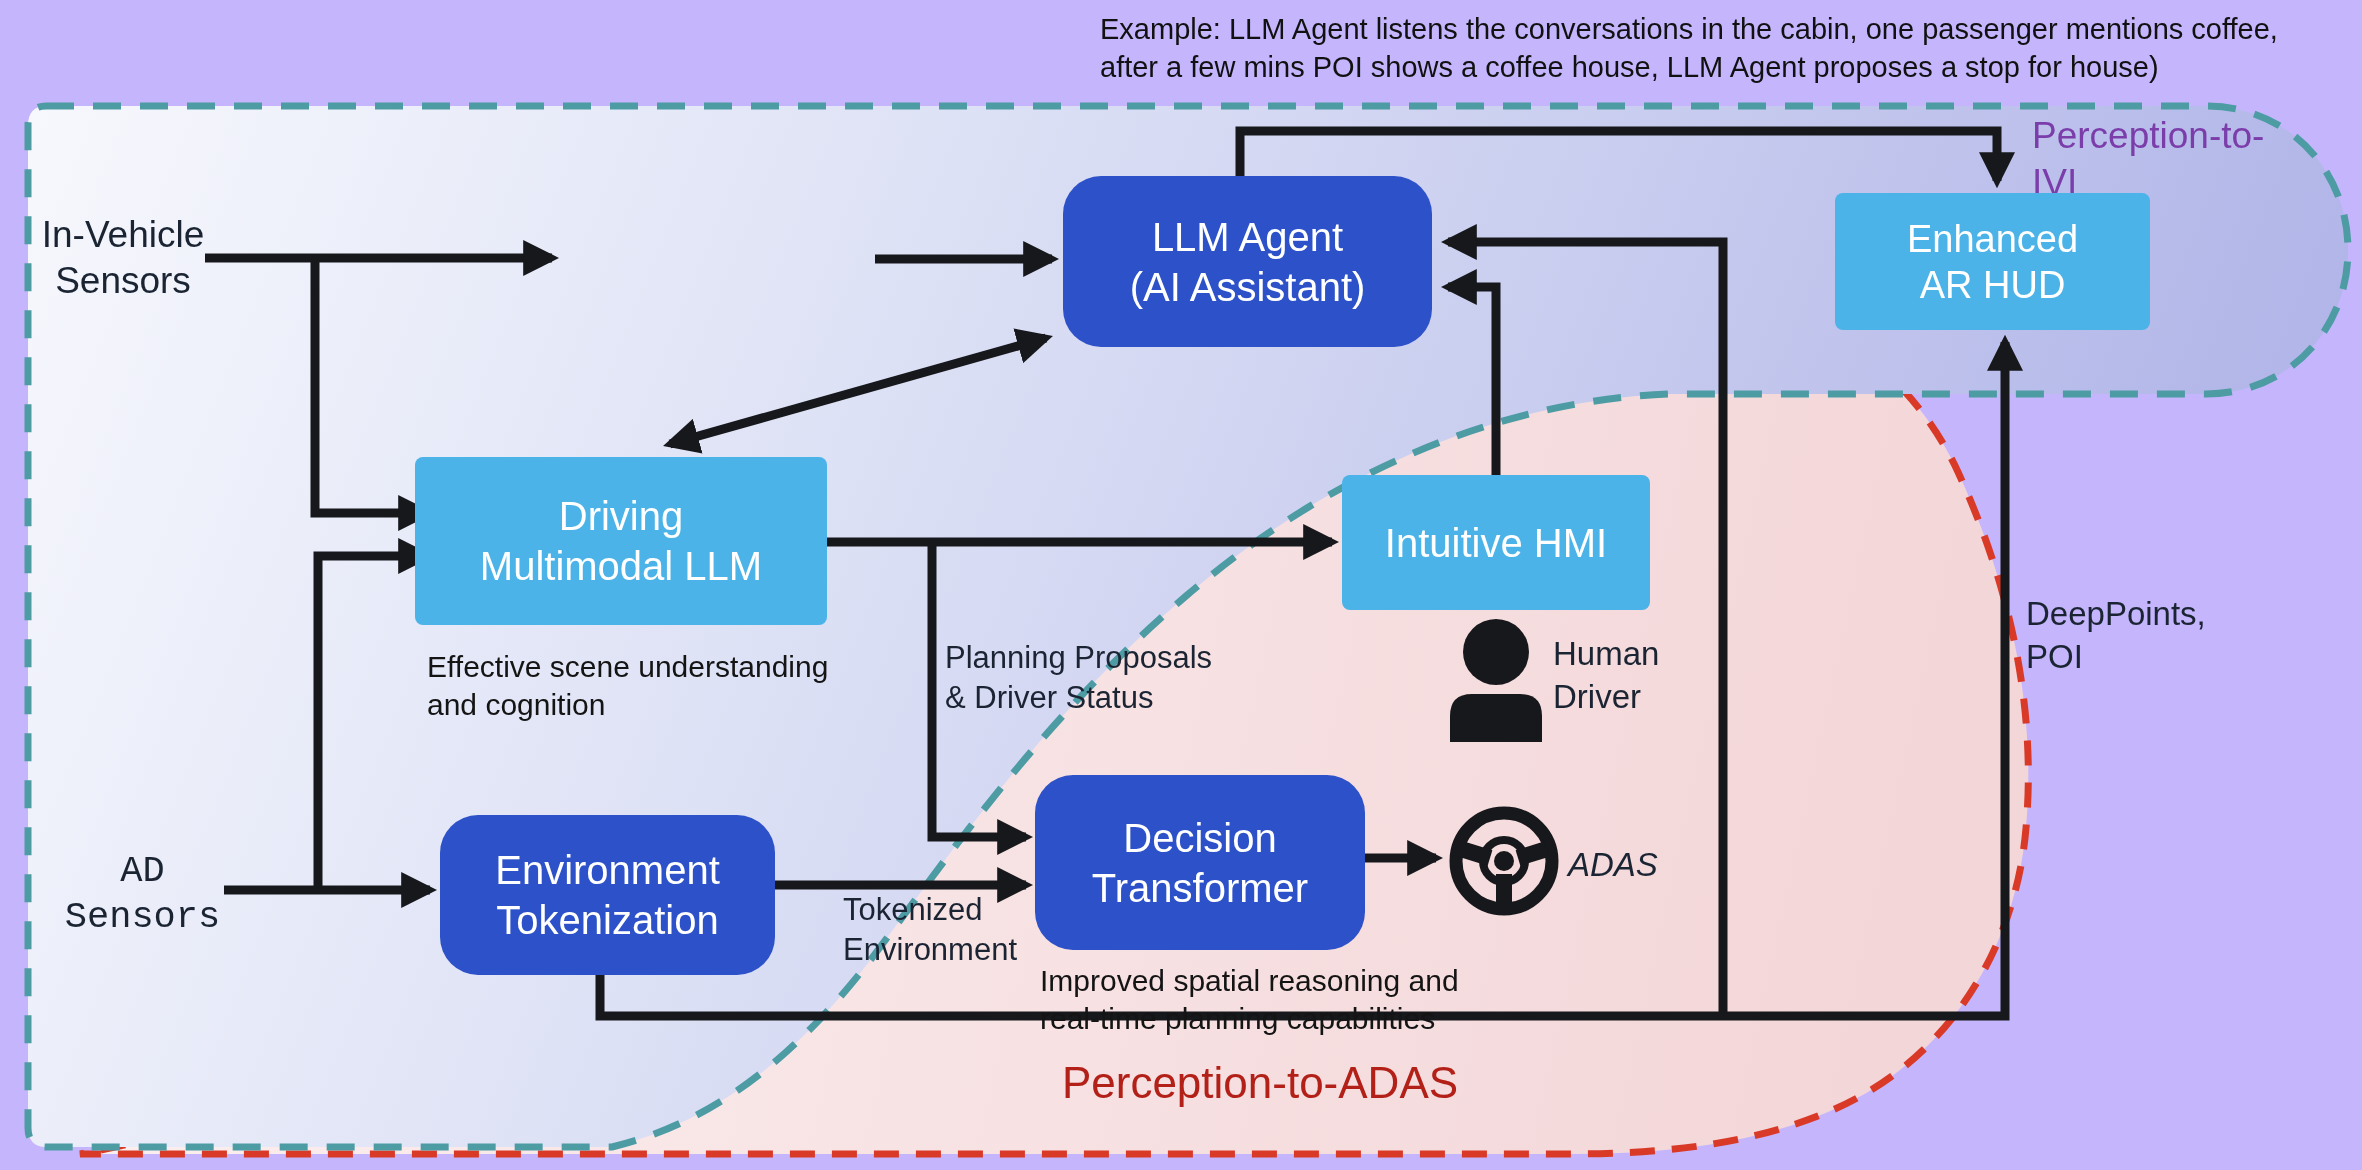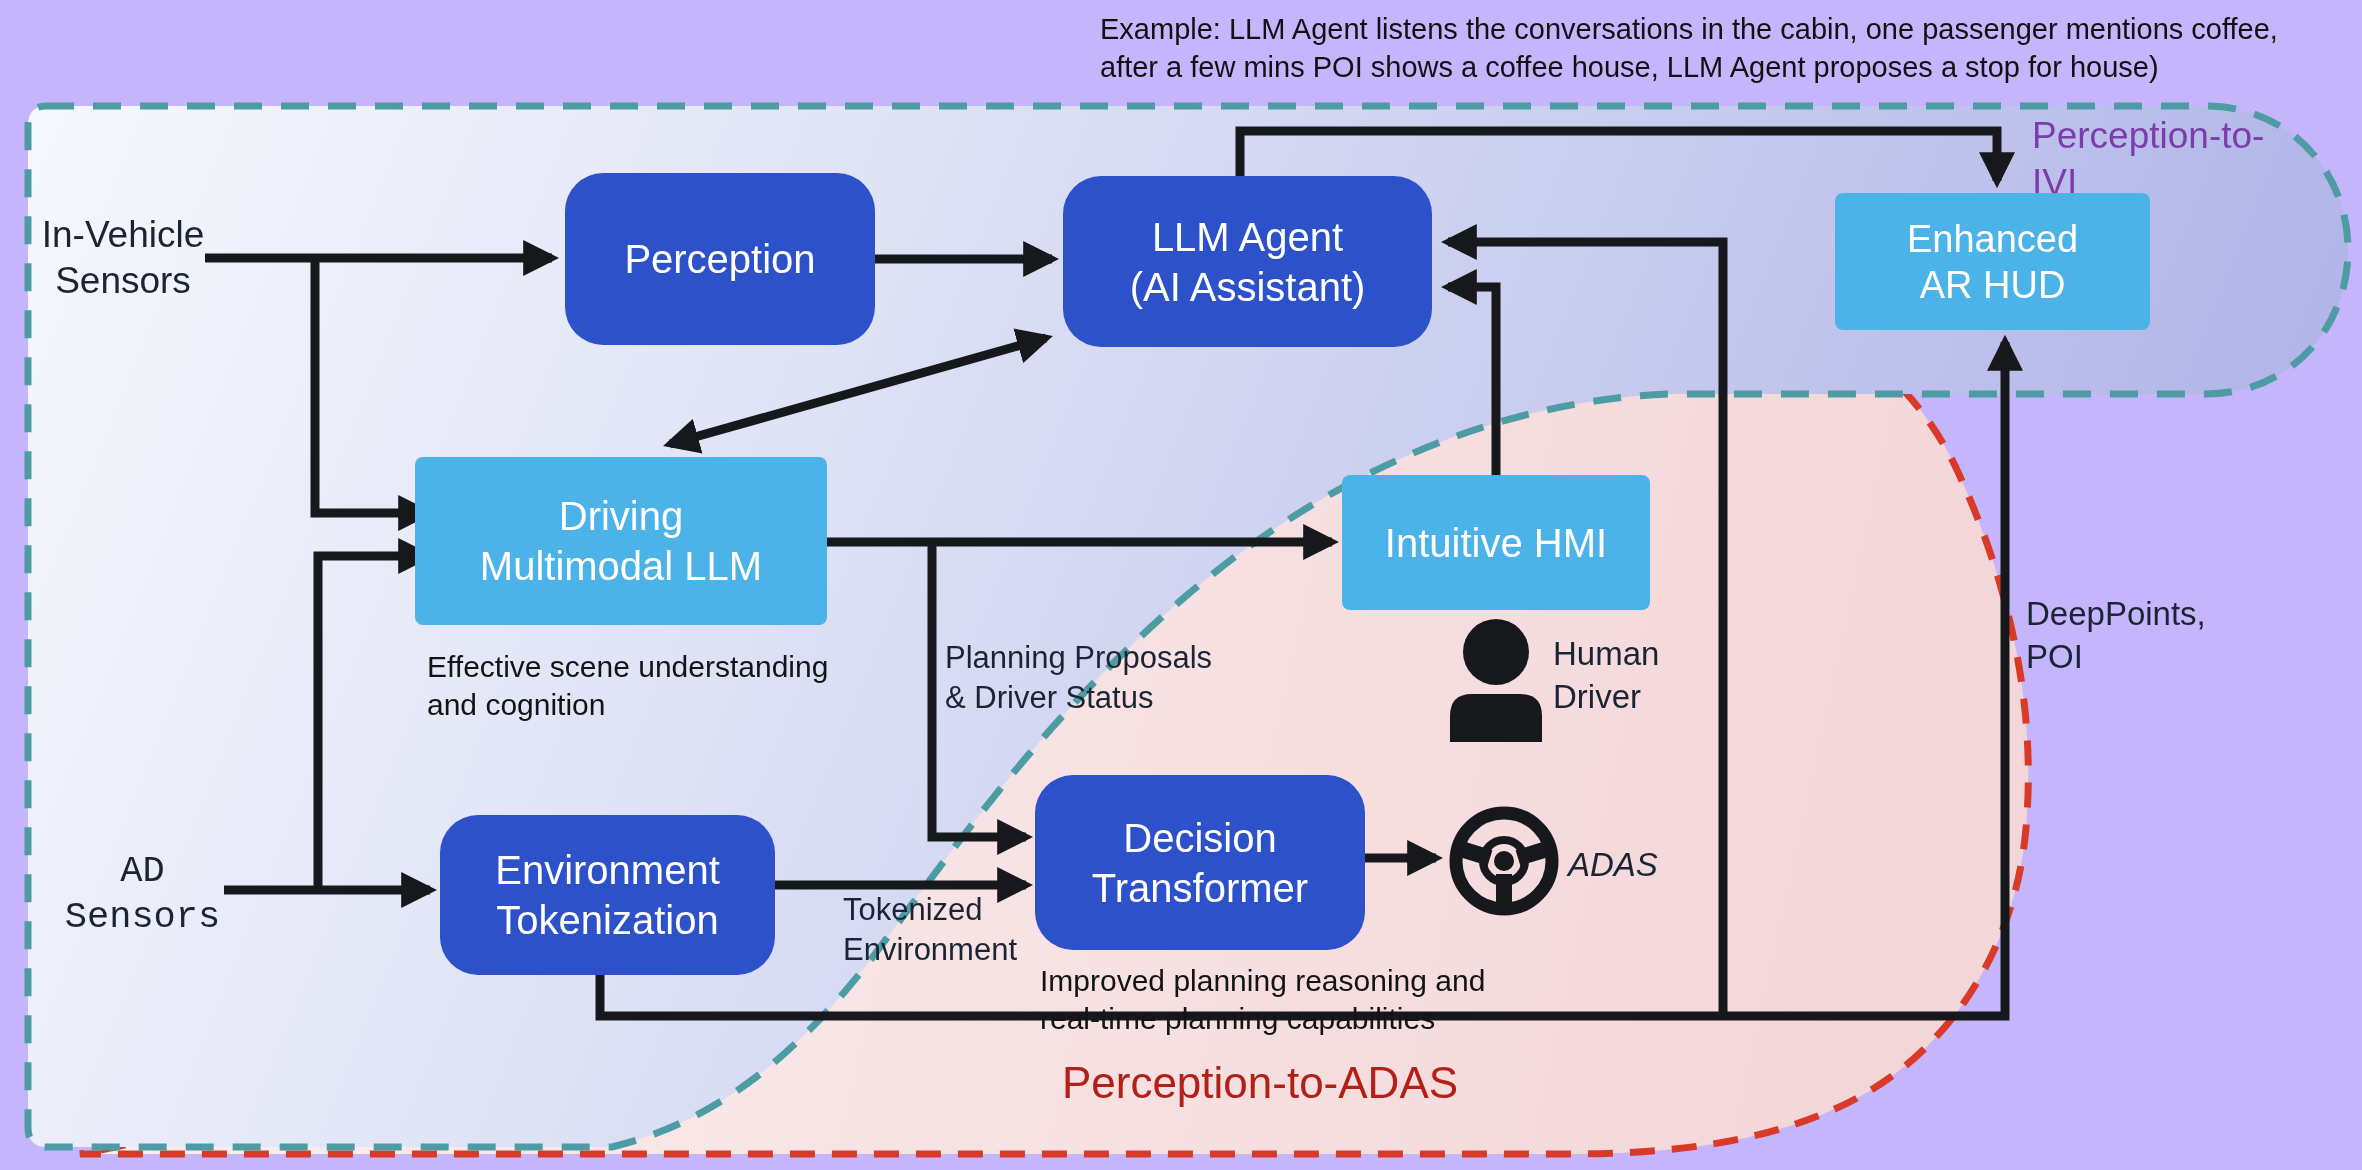--- a/index.html
+++ b/index.html
@@ -101,23 +101,20 @@
 
   <div class="lbl src-label" style="left:18px;top:212px;width:210px;">
     <div>In-Vehicle</div>
     <div>Sensors</div>
   </div>
   <div class="lbl src-label" style="left:55px;top:848px;width:175px;font-family:Liberation Mono, monospace;">
     <div>AD</div>
     <div>Sensors</div>
   </div>
 
-  <div class="node dark" style="left:565px;top:173px;width:310px;height:172px;">
-    <div>Perception</div>
-  </div>
 
   <div class="node dark" style="left:1063px;top:176px;width:369px;height:171px;">
     <div>LLM Agent</div>
     <div>(AI Assistant)</div>
   </div>
 
   <div class="node light" style="left:1835px;top:193px;width:315px;height:137px;font-size:38px;line-height:46px;">
     <div>Enhanced</div>
     <div>AR HUD</div>
   </div>
@@ -150,21 +147,21 @@
     <div>Planning Proposals</div>
     <div>&amp; Driver Status</div>
   </div>
 
   <div class="lbl edge-label" style="left:843px;top:890px;">
     <div>Tokenized</div>
     <div>Environment</div>
   </div>
 
   <div class="lbl note" style="left:1040px;top:962px;">
-    <div>Improved planning reasoning and</div>
+    <div>Improved spatial reasoning and</div>
     <div>real-time planning capabilities</div>
   </div>
 
   <div class="lbl actor-label" style="left:1553px;top:632px;">
     <div>Human</div>
     <div>Driver</div>
   </div>
 
   <div class="lbl actor-label" style="left:1568px;top:843px;font-style:italic;">ADAS</div>
 

